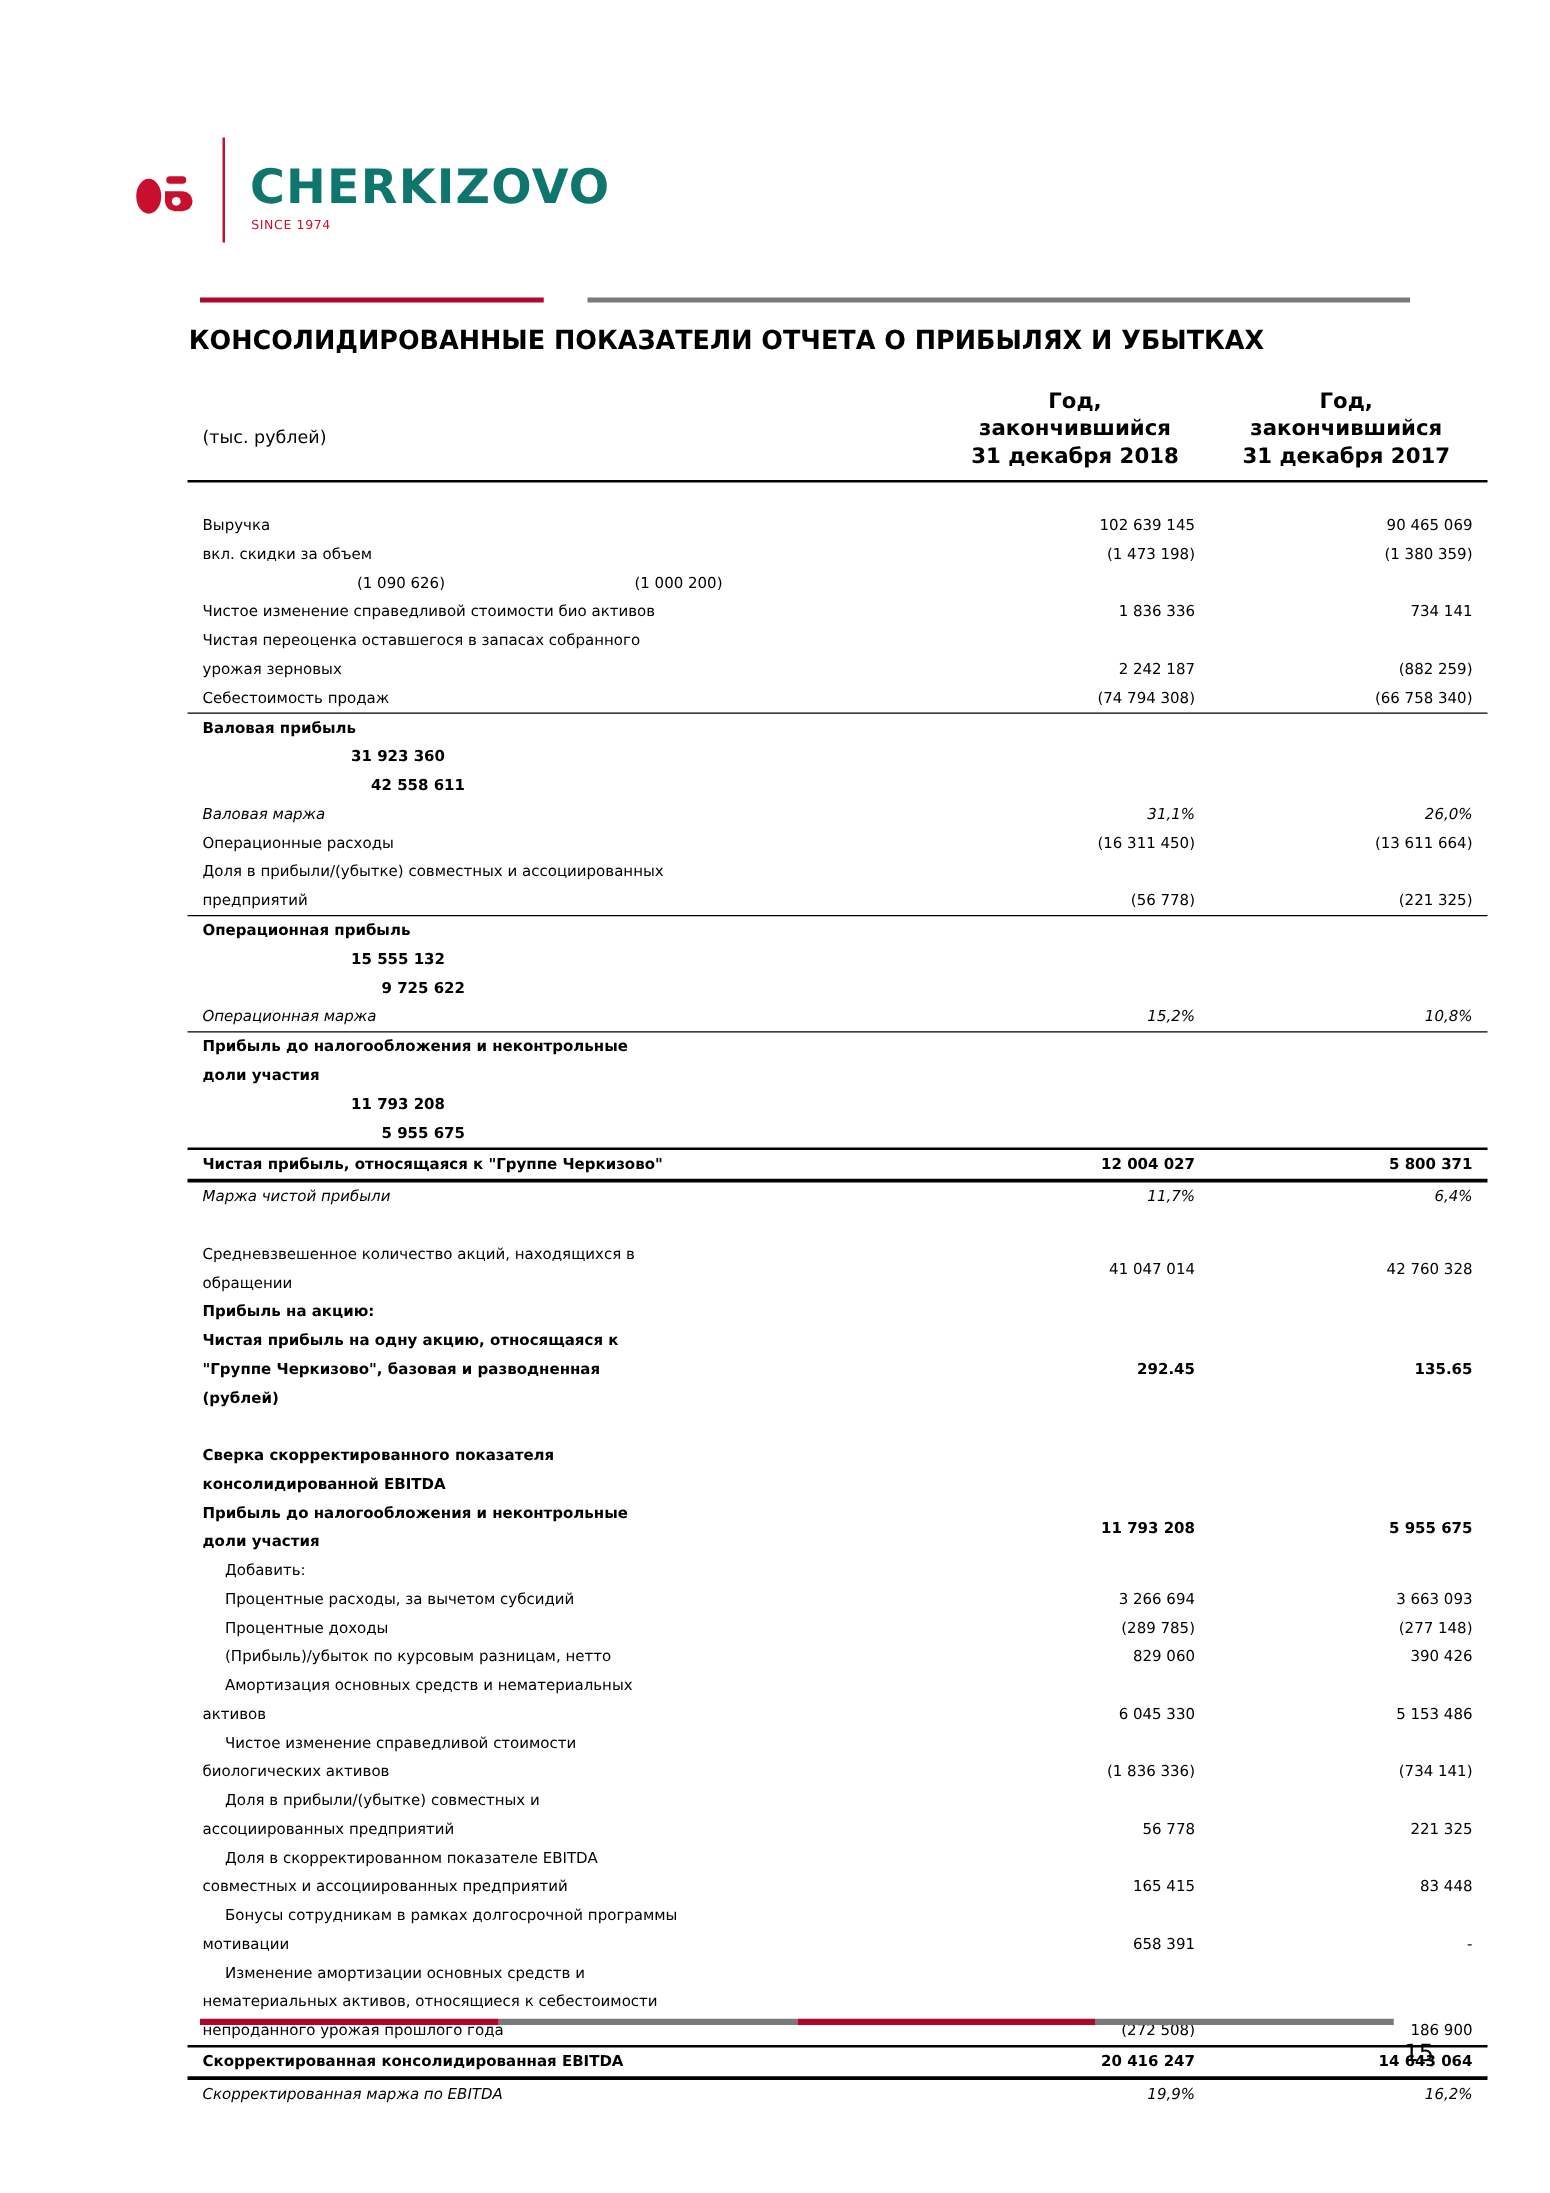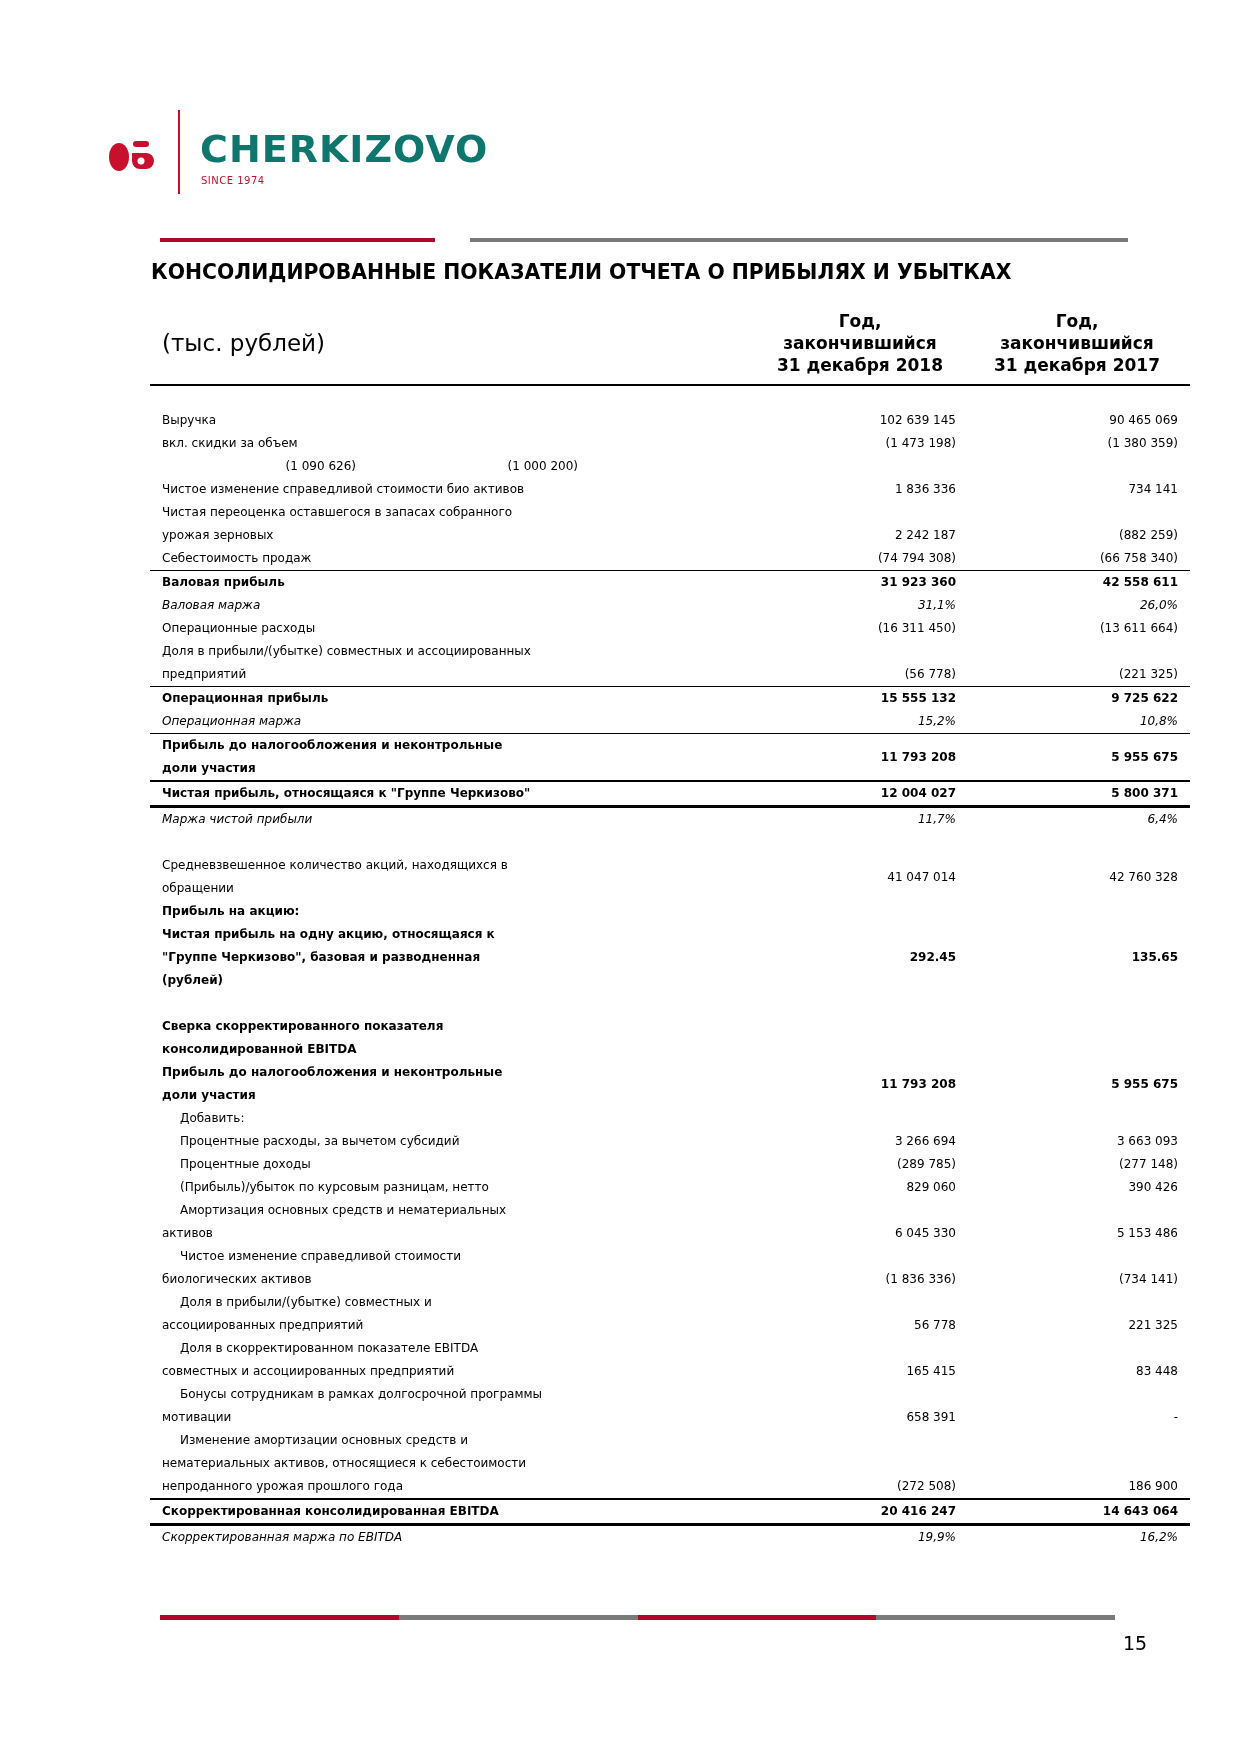--- a/index.html
+++ b/index.html
@@ -19,35 +19,35 @@
   .top-rule { position: absolute; left: 160px; top: 238px; width: 968px; height: 4px; }
   .top-rule .red { position: absolute; left: 0; top: 0; width: 275px; height: 4px; background: #b0082a; }
   .top-rule .grey { position: absolute; left: 310px; top: 0; width: 658px; height: 4px; background: #7a7a7a; }
 
   .title { position: absolute; left: 151px; top: 260px; font-family: "DejaVu Sans", sans-serif;
            font-weight: bold; font-size: 21px; letter-spacing: 0; transform: scaleX(0.97); transform-origin: left; }
 
   
   .tbl { position: absolute; left: 150px; top: 310px; width: 1040px; }
   .hdr { position: relative; height: 74px; border-bottom: 2px solid #000; }
-  .hdr .unit { position: absolute; left: 12px; top: 20px; font-size: 23px; }
+  .hdr .unit { position: absolute; left: 12px; top: 32px; font-size: 14px; }
   .hdr .col { position: absolute; top: 0; width: 210px; text-align: center; font-weight: bold; font-size: 17px; line-height: 22px; }
   .hdr .c1 { left: 605px; }
   .hdr .c2 { left: 822px; }
 
   .row { position: relative; display: flex; font-size: 12px; line-height: 23px; }
   .row .lbl { width: 600px; padding-left: 12px; box-sizing: border-box; }
   .row .v1 { width: 206px; text-align: right; display: flex; align-items: flex-end; justify-content: flex-end; }
   .row .v2 { width: 222px; text-align: right; display: flex; align-items: flex-end; justify-content: flex-end; }
   .row .v1.mid, .row .v2.mid { align-items: center; }
   .row.bold { font-weight: bold; }
   .row.ital { font-style: italic; }
   .row.indent .lbl { padding-left: 30px; }
   .row.two .lbl .l2 { display: block; margin-left: -18px; }
-  .row.bt { border-top: 1.5px solid #000; }
+  .row.bt { border-top: 1.5px solid #000; flex-direction: column; }
   .row.bt2 { border-top: 2px solid #000; }
   .row.bb2 { border-bottom: 3px solid #000; }
   .spacer { height: 23px; }
 
   
   .bottom-rule { position: absolute; left: 160px; top: 1615px; width: 955px; height: 5px; display: flex; }
   .bottom-rule span { flex: 1; height: 5px; }
   .page-num { position: absolute; left: 1123px; top: 1632px; font-size: 19px; }
 </style>
 </head>

